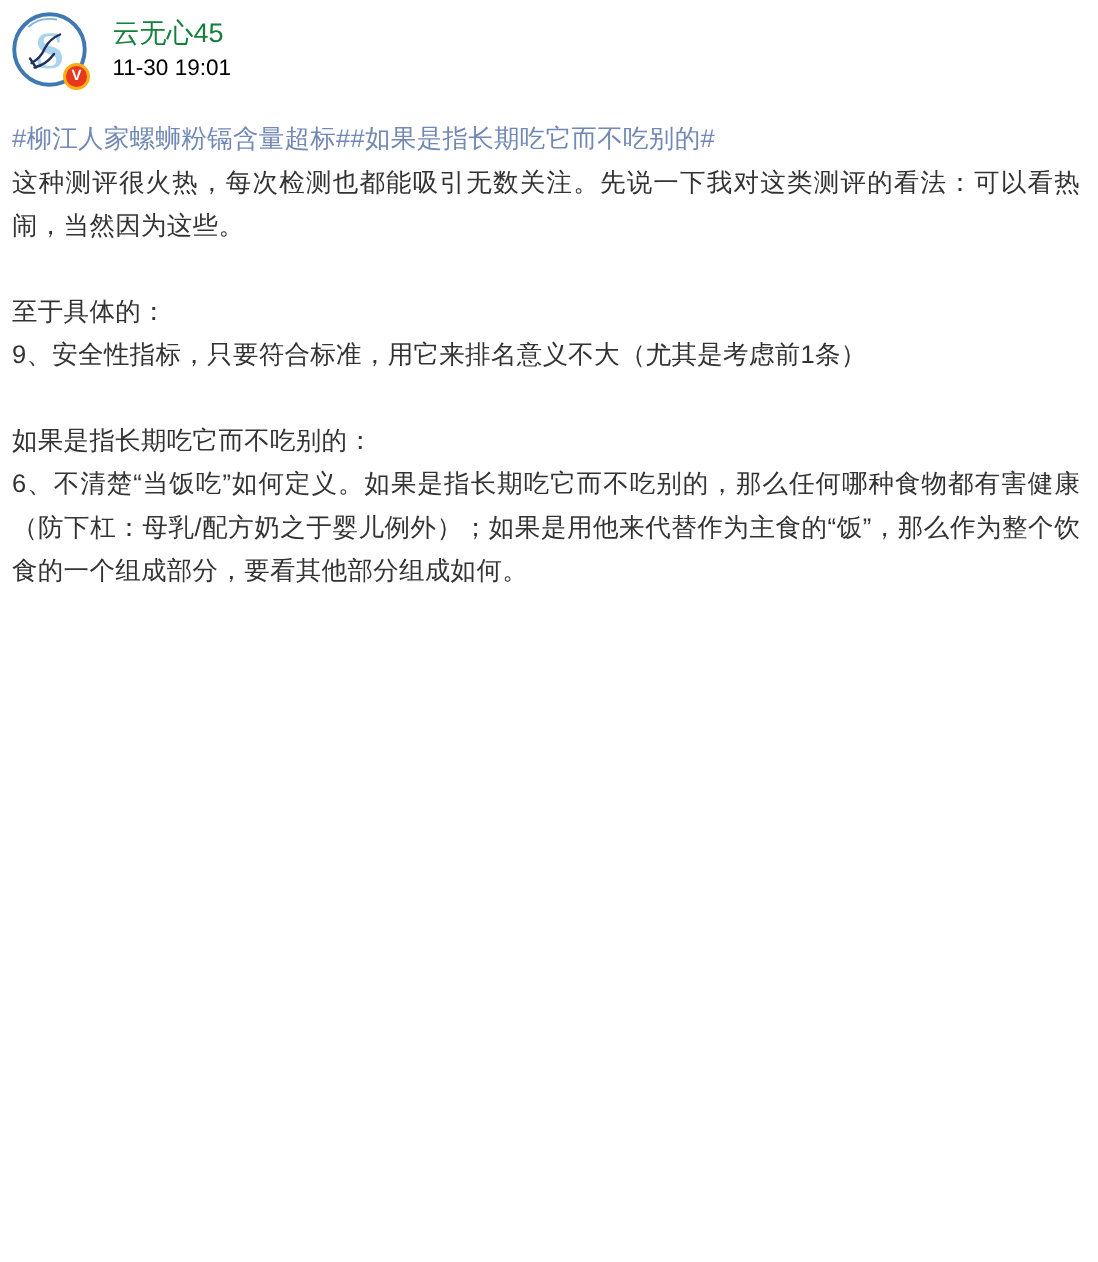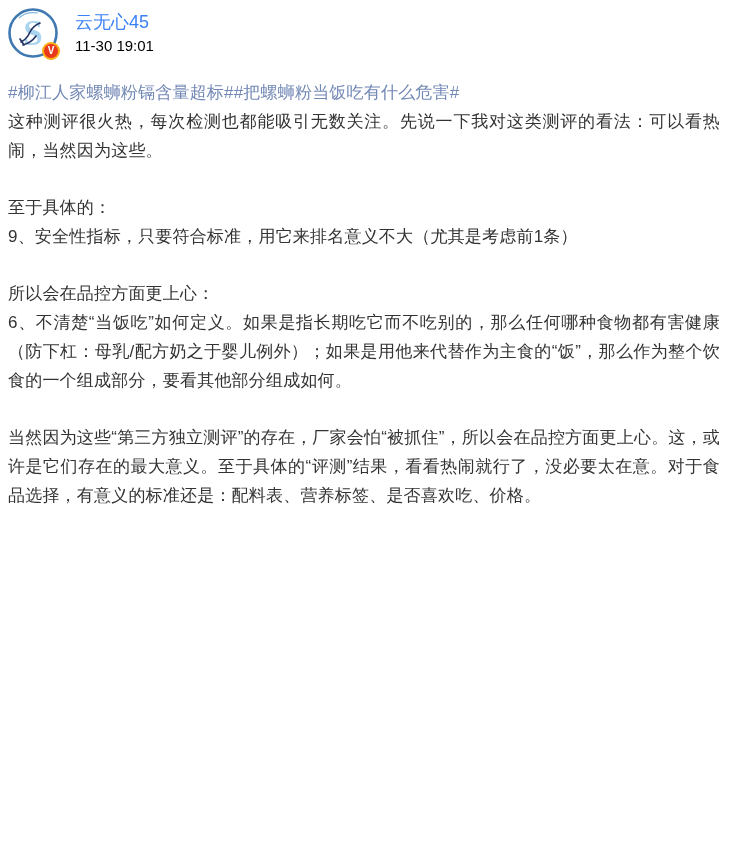--- a/index.html
+++ b/index.html
@@ -44,21 +44,21 @@
     font-weight: bold;
     line-height: 14px;
     text-align: center;
   }
   .meta {
     margin-left: 17px;
     padding-top: 3px;
   }
   .username {
     font-size: 18px;
-    color: #3b82f6;
+    color: #15803d;
     line-height: 22px;
     cursor: pointer;
   }
   .timestamp {
     font-size: 15px;
     color: #000000;
     line-height: 20px;
     margin-top: 3px;
   }
   
@@ -100,25 +100,24 @@
       </svg>
       <div class="vbadge">V</div>
     </div>
     <div class="meta">
       <div class="username">云无心45</div>
       <div class="timestamp">11-30 19:01</div>
     </div>
   </div>
 
   <div class="body" id="post-body">
-      <div class="para"><a class="hashtag">#柳江人家螺蛳粉镉含量超标##把螺蛳粉当饭吃有什么危害#</a></div>
+      <div class="para"><a class="hashtag">#柳江人家螺蛳粉镉含量超标##如果是指长期吃它而不吃别的#</a></div>
       <div class="para">这种测评很火热，每次检测也都能吸引无数关注。先说一下我对这类测评的看法：可以看热闹，当然因为这些。</div>
       <div class="blank"></div>
       <div class="para">至于具体的：</div>
       <div class="para">9、安全性指标，只要符合标准，用它来排名意义不大（尤其是考虑前1条）</div>
       <div class="blank"></div>
-      <div class="para">所以会在品控方面更上心：</div>
+      <div class="para">如果是指长期吃它而不吃别的：</div>
       <div class="para">6、不清楚“当饭吃”如何定义。如果是指长期吃它而不吃别的，那么任何哪种食物都有害健康（防下杠：母乳/配方奶之于婴儿例外）；如果是用他来代替作为主食的“饭”，那么作为整个饮食的一个组成部分，要看其他部分组成如何。</div>
       <div class="blank"></div>
-      <div class="para">当然因为这些“第三方独立测评”的存在，厂家会怕“被抓住”，所以会在品控方面更上心。这，或许是它们存在的最大意义。至于具体的“评测”结果，看看热闹就行了，没必要太在意。对于食品选择，有意义的标准还是：配料表、营养标签、是否喜欢吃、价格。</div>
     </div>
 
 </div>
 
 </body></html>

